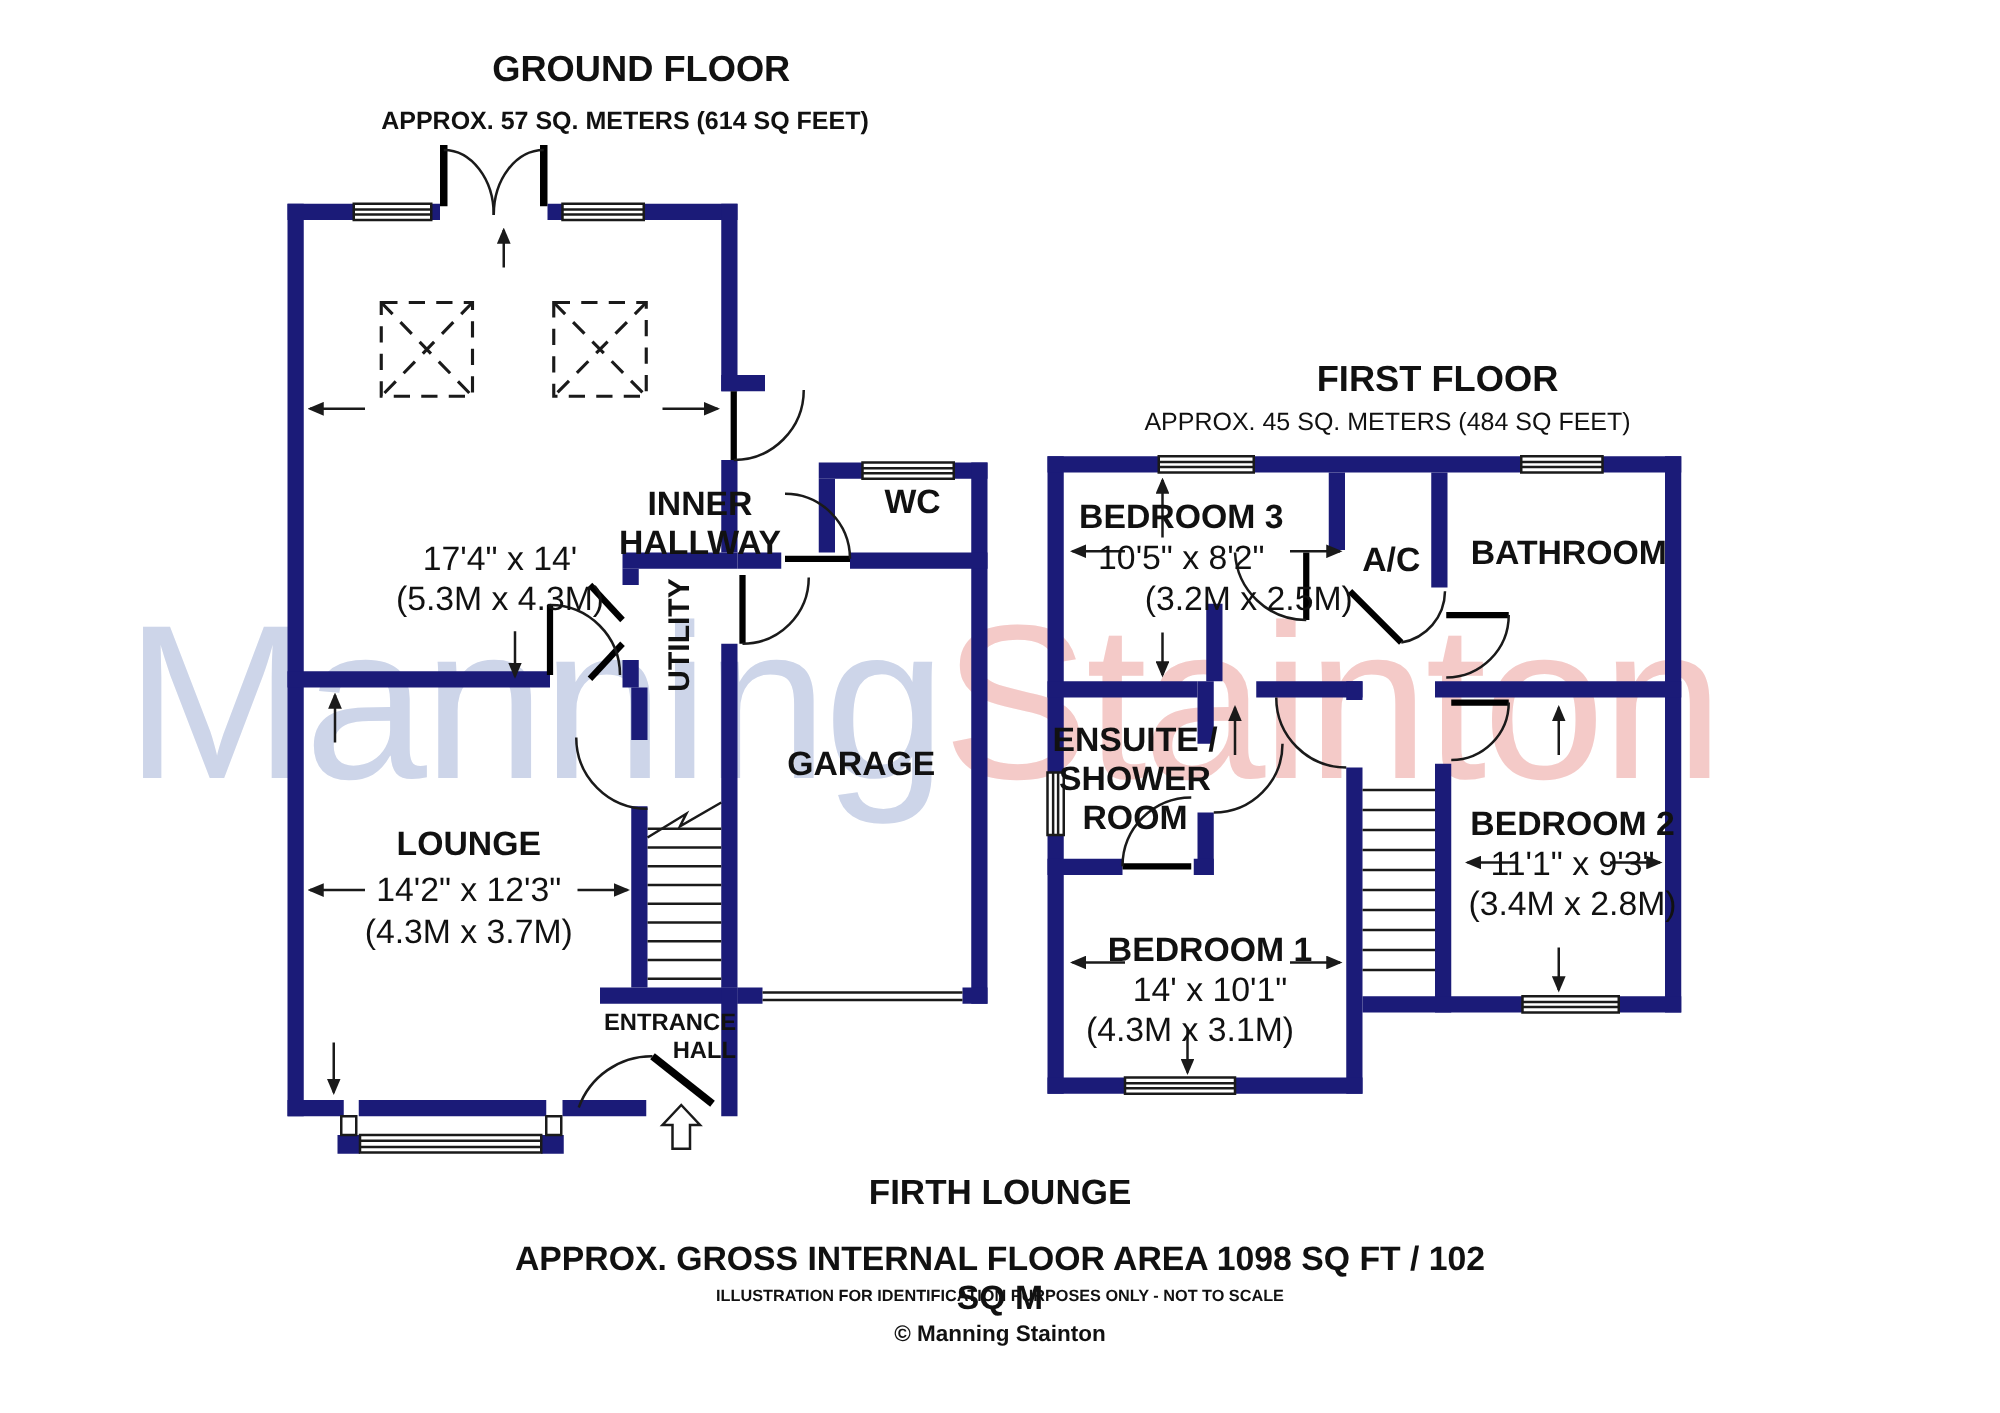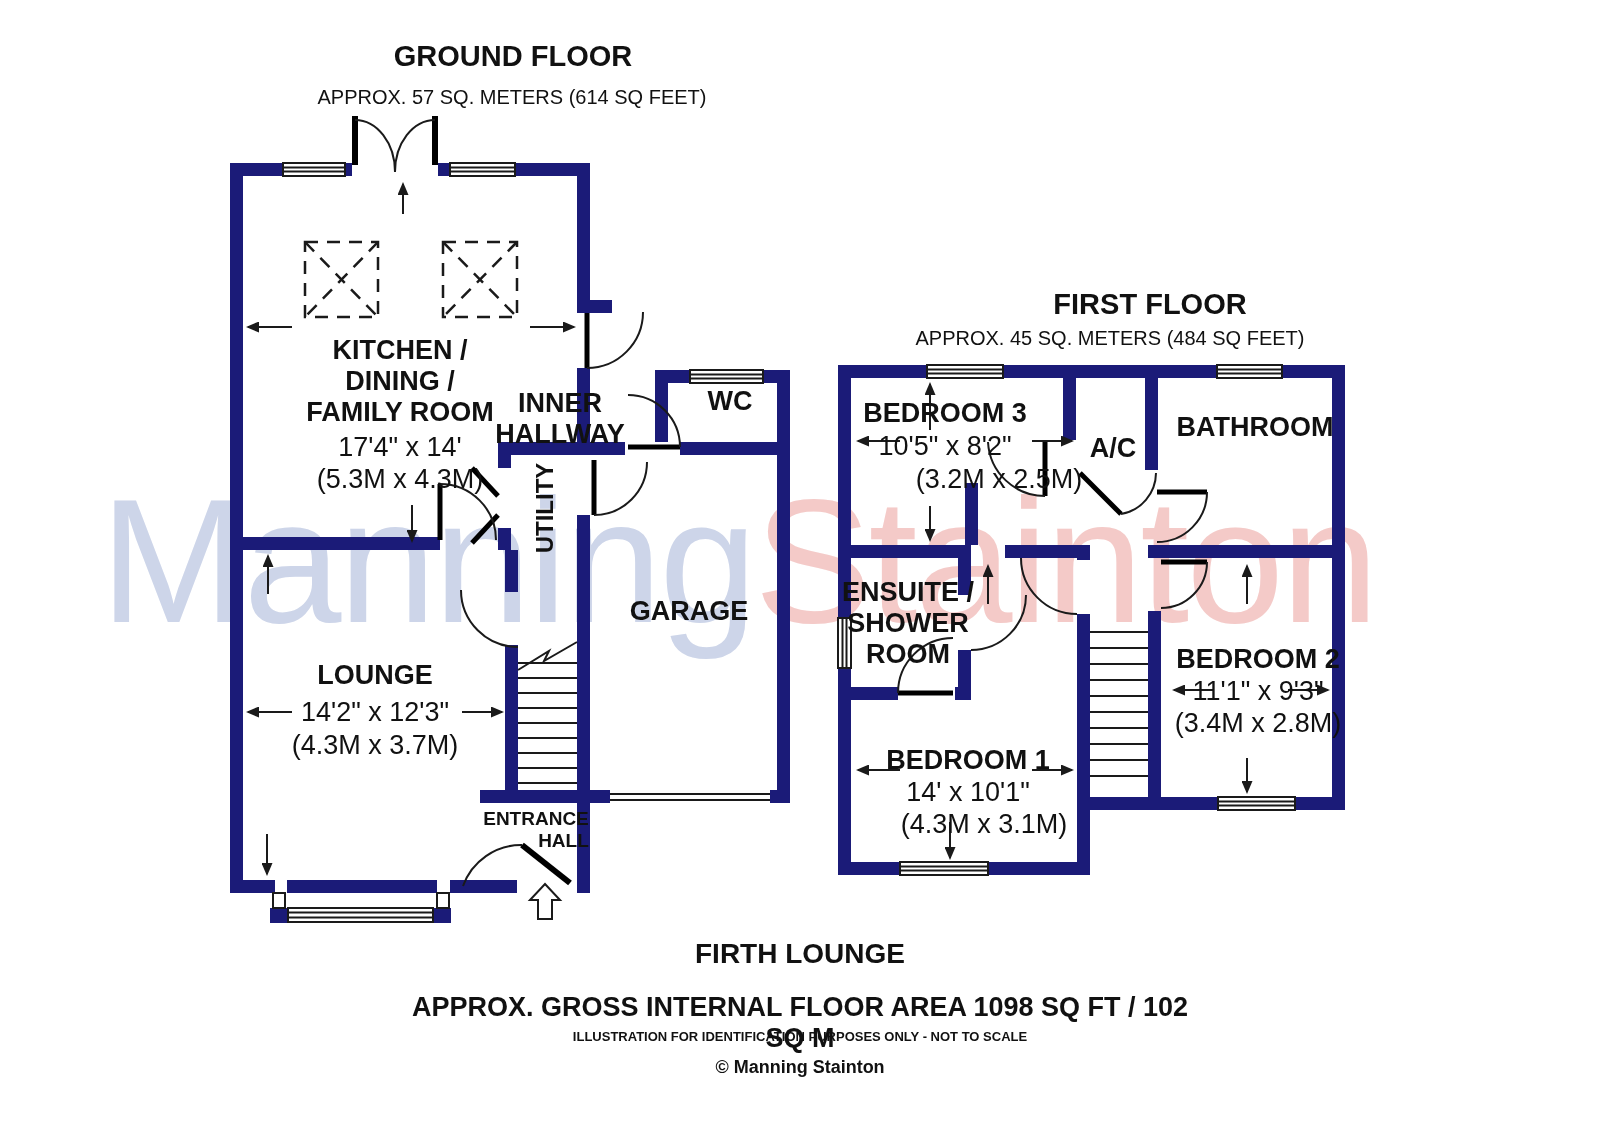--- a/index.html
+++ b/index.html
@@ -231,25 +231,22 @@
     <line class="dim" x1="1214" y1="690" x2="1174" y2="690"></line>
     <line class="dim" x1="1288" y1="690" x2="1328" y2="690"></line>
     <line class="dim" x1="1247" y1="758" x2="1247" y2="792"></line>
     <line class="dim" x1="900" y1="770" x2="858" y2="770"></line>
     <line class="dim" x1="1032" y1="770" x2="1072" y2="770"></line>
     <line class="dim" x1="950" y1="822" x2="950" y2="858"></line>
   </g>
 </svg>
 
   <div class="lbl floor-title" style="left:513px;top:40px;">GROUND FLOOR</div>
-  <div class="lbl floor-area" style="left:512px;top:86px;">APPROX. 57 SQ. METERS (614 SQ FEET)</div>
-
-  <div class="lbl name" style="left:400px;top:335px;">KITCHEN /
-DINING /
-FAMILY ROOM</div>
+  <div class="lbl floor-area" style="left:500px;top:86px;font-weight:bold;">APPROX. 57 SQ. METERS (614 SQ FEET)</div>
+
   <div class="lbl dims" style="left:400px;top:432px;">17'4" x 14'</div>
   <div class="lbl dims" style="left:400px;top:464px;">(5.3M x 4.3M)</div>
 
   <div class="lbl name" style="left:560px;top:388px;">INNER
 HALLWAY</div>
   <div class="lbl name" style="left:730px;top:386px;">WC</div>
   <div class="lbl name rot" style="left:544px;top:508px;font-size:24px;">UTILITY</div>
   <div class="lbl name" style="left:689px;top:596px;">GARAGE</div>
 
   <div class="lbl name" style="left:375px;top:660px;">LOUNGE</div>
@@ -260,32 +257,32 @@
 HALL</div>
 
   <div class="lbl floor-title" style="left:1110px;top:288px;margin-left:40px;">FIRST FLOOR</div>
   <div class="lbl floor-area" style="left:1110px;top:327px;">APPROX. 45 SQ. METERS (484 SQ FEET)</div>
 
   <div class="lbl name" style="left:945px;top:398px;">BEDROOM 3</div>
   <div class="lbl dims" style="left:945px;top:431px;">10'5" x 8'2"</div>
   <div class="lbl dims" style="left:999px;top:464px;">(3.2M x 2.5M)</div>
 
   <div class="lbl name" style="left:1113px;top:392px;margin-top:41px;">A/C</div>
-  <div class="lbl name" style="left:1255px;top:412px;">BATHROOM</div>
+  <div class="lbl name" style="left:1255px;top:427px;">BATHROOM</div>
 
   <div class="lbl name" style="left:908px;top:577px;">ENSUITE /
 SHOWER
 ROOM</div>
 
   <div class="lbl name" style="left:1258px;top:644px;">BEDROOM 2</div>
   <div class="lbl dims" style="left:1258px;top:676px;">11'1" x 9'3"</div>
   <div class="lbl dims" style="left:1258px;top:708px;">(3.4M x 2.8M)</div>
 
   <div class="lbl name" style="left:968px;top:745px;">BEDROOM 1</div>
   <div class="lbl dims" style="left:968px;top:777px;">14' x 10'1"</div>
-  <div class="lbl dims" style="left:984px;top:809px;text-align:center;">(4.3M x 3.1M)</div>
+  <div class="lbl dims" style="left:952px;top:809px;text-align:center;">(4.3M x 3.1M)</div>
 
   <div class="lbl footer-name" style="left:800px;top:938px;">FIRTH LOUNGE</div>
   <div class="lbl footer-area" style="left:800px;top:992px;">APPROX. GROSS INTERNAL FLOOR AREA 1098 SQ FT / 102 SQ M</div>
   <div class="lbl footer-note" style="left:800px;top:1029px;">ILLUSTRATION FOR IDENTIFICATION PURPOSES ONLY - NOT TO SCALE</div>
   <div class="lbl footer-copy" style="left:800px;top:1057px;">© Manning Stainton</div>
 
 </div>
 
 </body></html>

